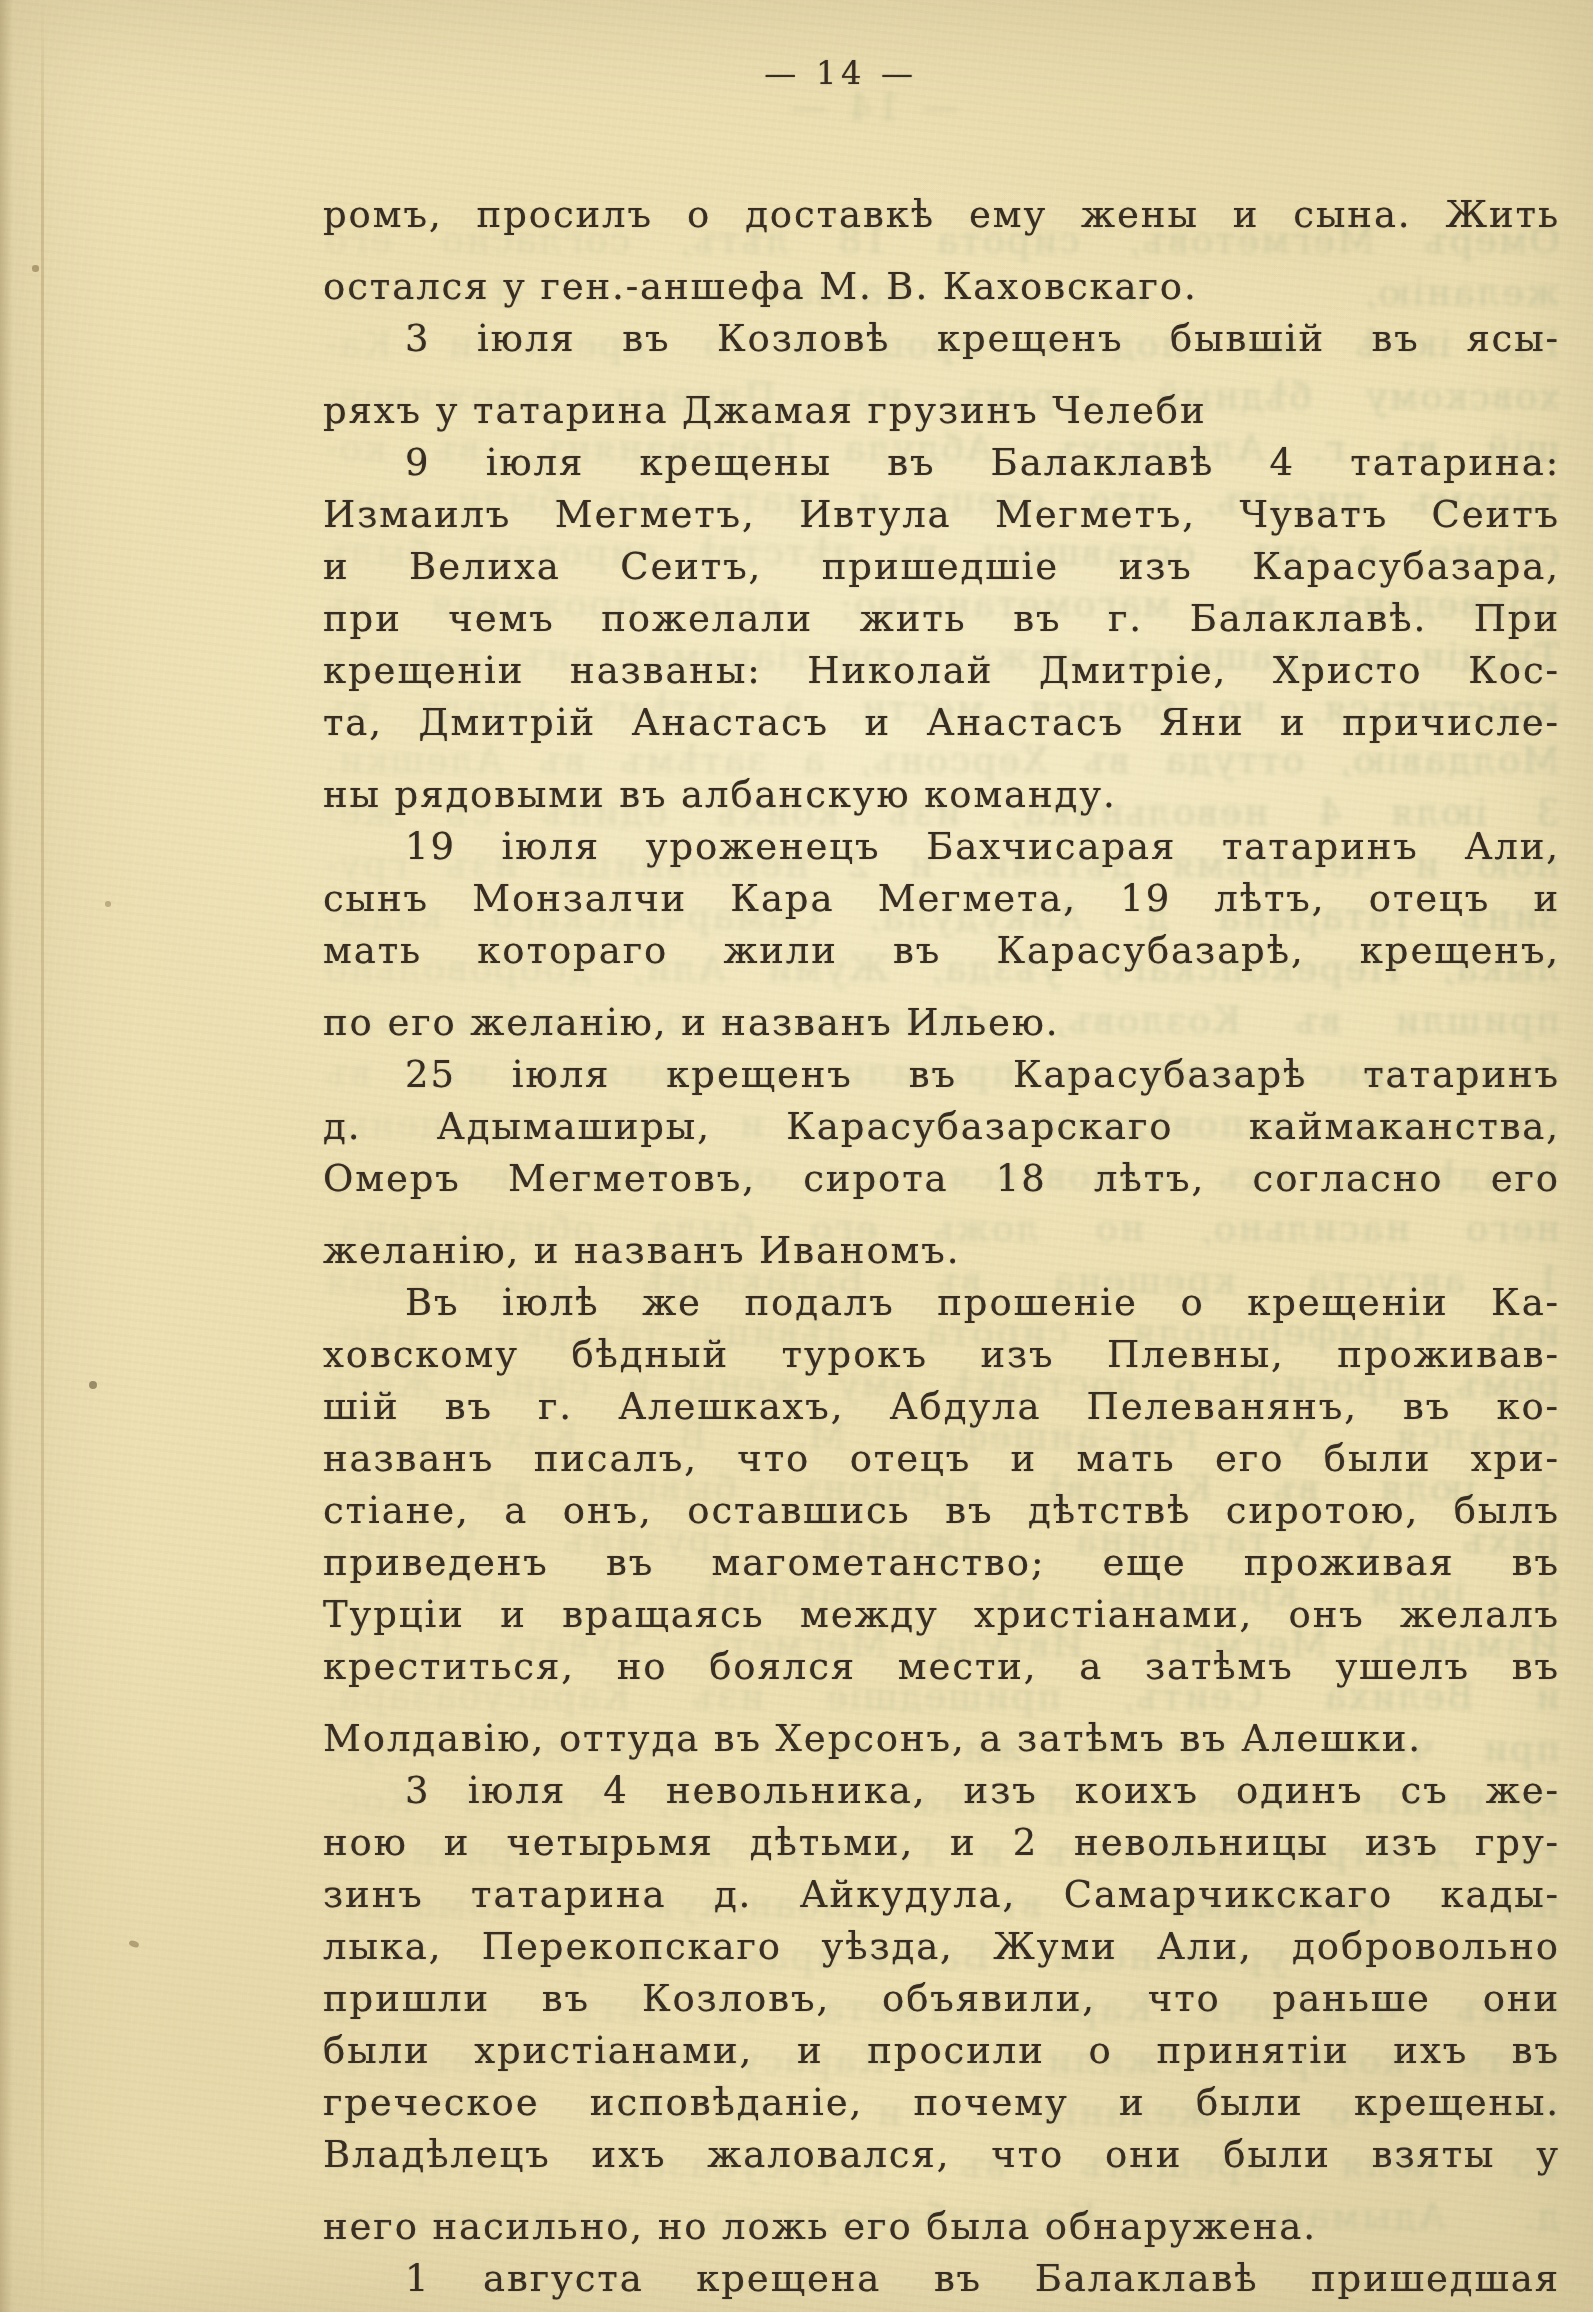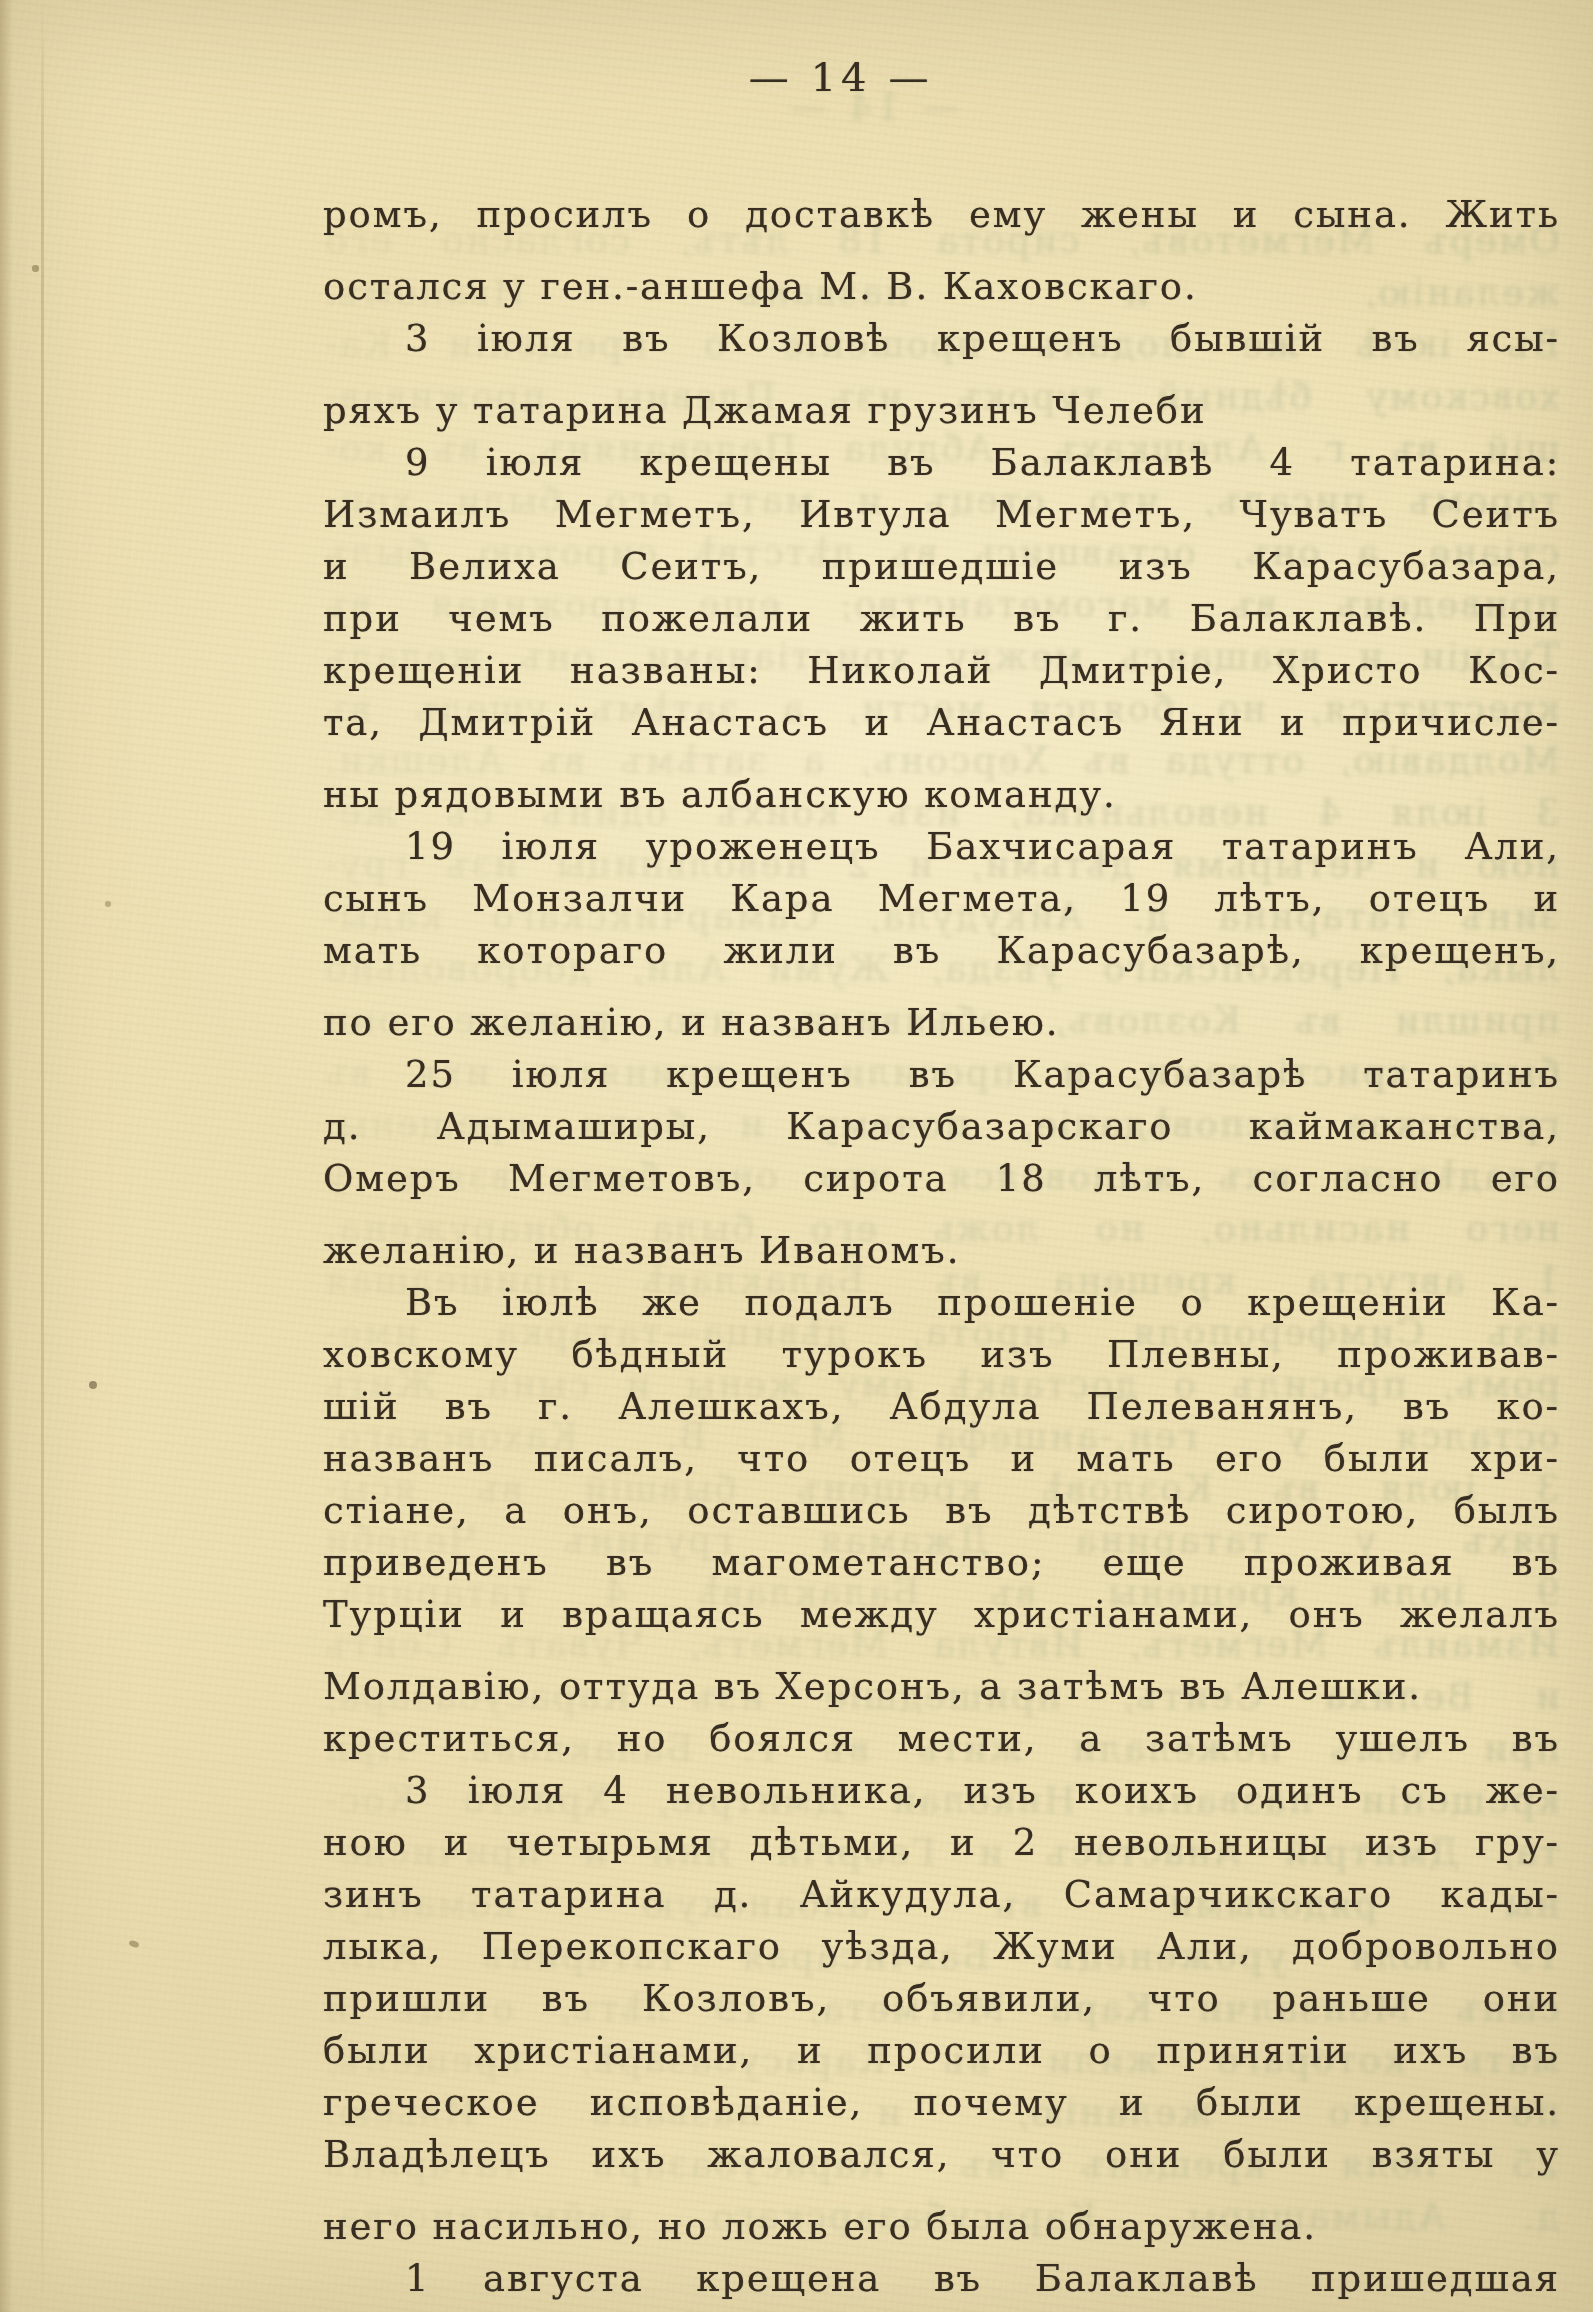--- a/index.html
+++ b/index.html
@@ -20,21 +20,21 @@
     font-family:"DejaVu Serif","Liberation Serif",serif;
     color:var(--ink,#372d20);
   }
   .crease{
     position:absolute;left:41px;top:0;width:2.8px;height:100%;
     background:linear-gradient(rgba(150,125,75,0), rgba(150,125,75,.30) 8%, rgba(150,125,75,.26) 90%, rgba(150,125,75,0));
   }
   .pgnum{
     position:absolute;left:691px;top:54px;width:300px;
     text-align:center;
-    font-size:40px;letter-spacing:4.7px;
+    font-size:32px;letter-spacing:4.7px;
     color:var(--ink,#372d20);
     text-shadow:0 0 1.1px rgba(55,45,32,.6);
   }
   .text{
     position:absolute;left:323px;top:189px;width:1237px;
     font-size:37px;line-height:52px;letter-spacing:1.9px;
     text-shadow:0 0 1.1px rgba(55,45,32,.55);
   }
   .line{height:52px;text-align:justify;text-align-last:justify;white-space:nowrap;}
   .line.ind{text-indent:82px;}
@@ -132,22 +132,22 @@
       <div class="line">д. Адымаширы, Карасубазарскаго каймаканства,</div>
       <div class="line">Омеръ Мегметовъ, сирота 18 лѣтъ, согласно его</div>
       <div class="line end">желанію, и названъ Иваномъ.</div>
       <div class="line ind">Въ іюлѣ же подалъ прошеніе о крещеніи Ка-</div>
       <div class="line">ховскому бѣдный турокъ изъ Плевны, проживав-</div>
       <div class="line">шій въ г. Алешкахъ, Абдула Пелеванянъ, въ ко-</div>
       <div class="line">названъ писалъ, что отецъ и мать его были хри-</div>
       <div class="line">стіане, а онъ, оставшись въ дѣтствѣ сиротою, былъ</div>
       <div class="line">приведенъ въ магометанство; еще проживая въ</div>
       <div class="line">Турціи и вращаясь между христіанами, онъ желалъ</div>
+      <div class="line">креститься, но боялся мести, а затѣмъ ушелъ въ</div>
       <div class="line end">Молдавію, оттуда въ Херсонъ, а затѣмъ въ Алешки.</div>
-      <div class="line">креститься, но боялся мести, а затѣмъ ушелъ въ</div>
       <div class="line ind">3 іюля 4 невольника, изъ коихъ одинъ съ же-</div>
       <div class="line">ною и четырьмя дѣтьми, и 2 невольницы изъ гру-</div>
       <div class="line">зинъ татарина д. Айкудула, Самарчикскаго кады-</div>
       <div class="line">лыка, Перекопскаго уѣзда, Жуми Али, добровольно</div>
       <div class="line">пришли въ Козловъ, объявили, что раньше они</div>
       <div class="line">были христіанами, и просили о принятіи ихъ въ</div>
       <div class="line">греческое исповѣданіе, почему и были крещены.</div>
       <div class="line">Владѣлецъ ихъ жаловался, что они были взяты у</div>
       <div class="line end">него насильно, но ложь его была обнаружена.</div>
       <div class="line ind">1 августа крещена въ Балаклавѣ пришедшая</div>

